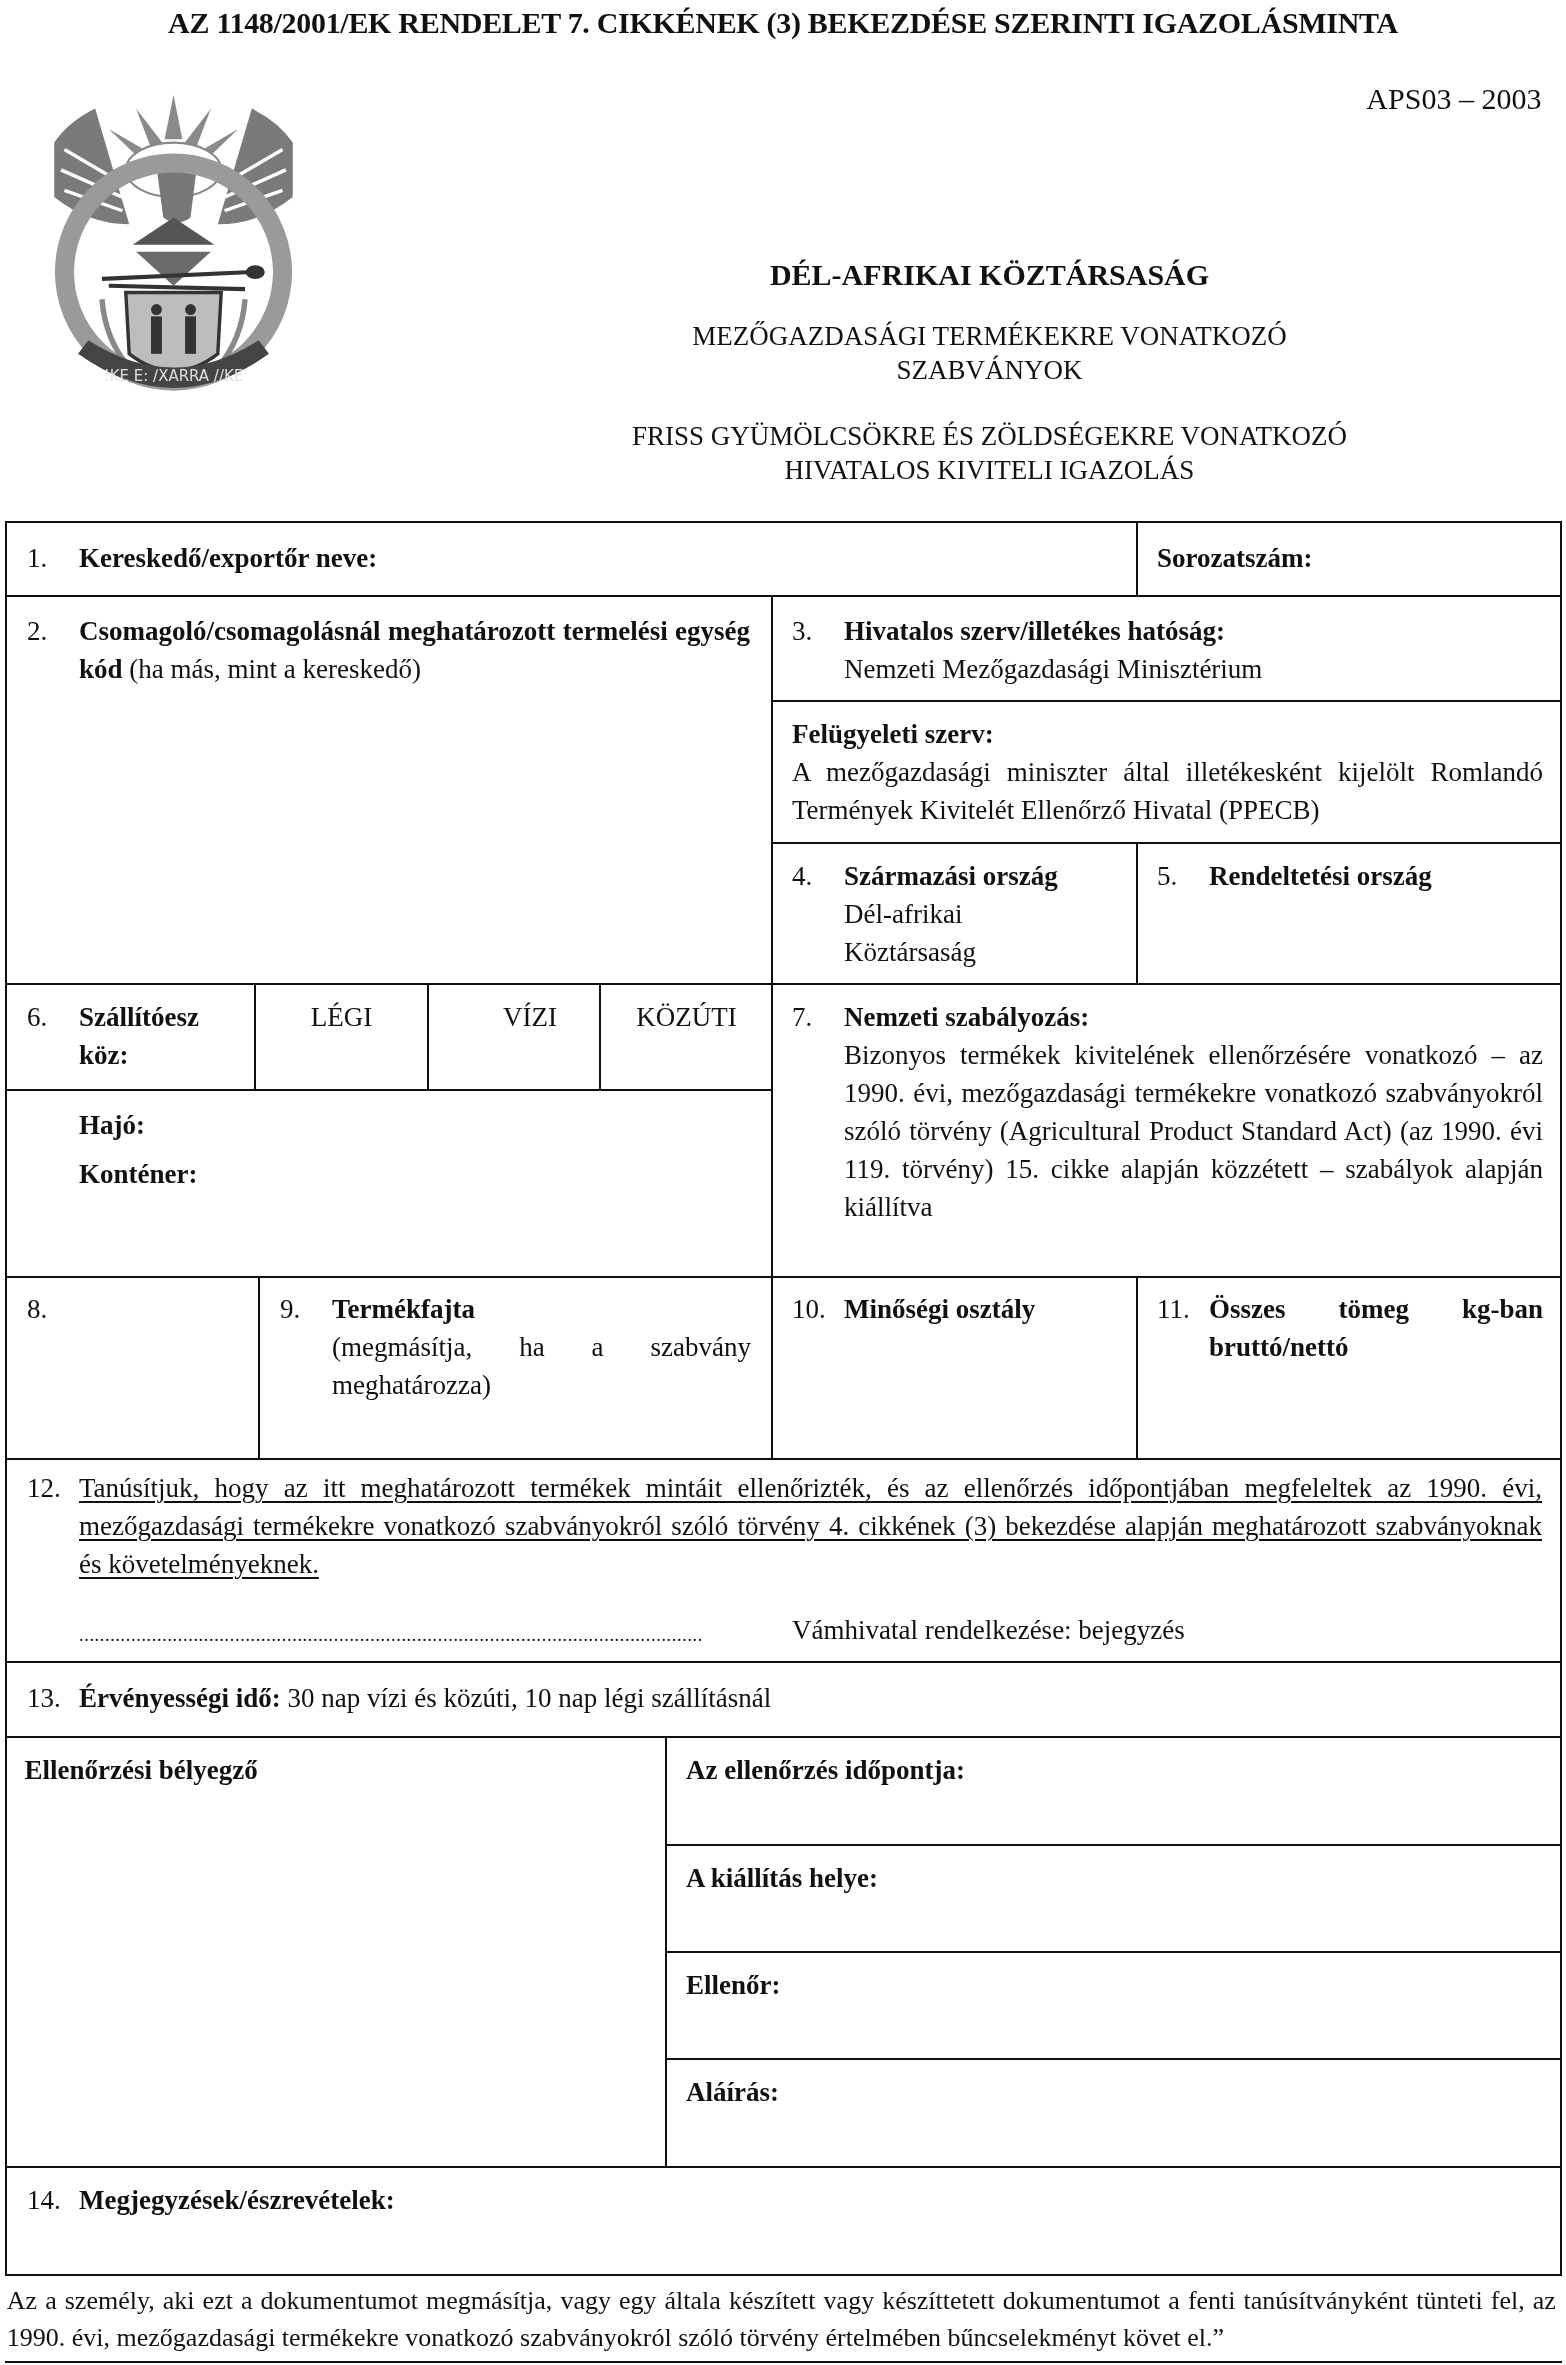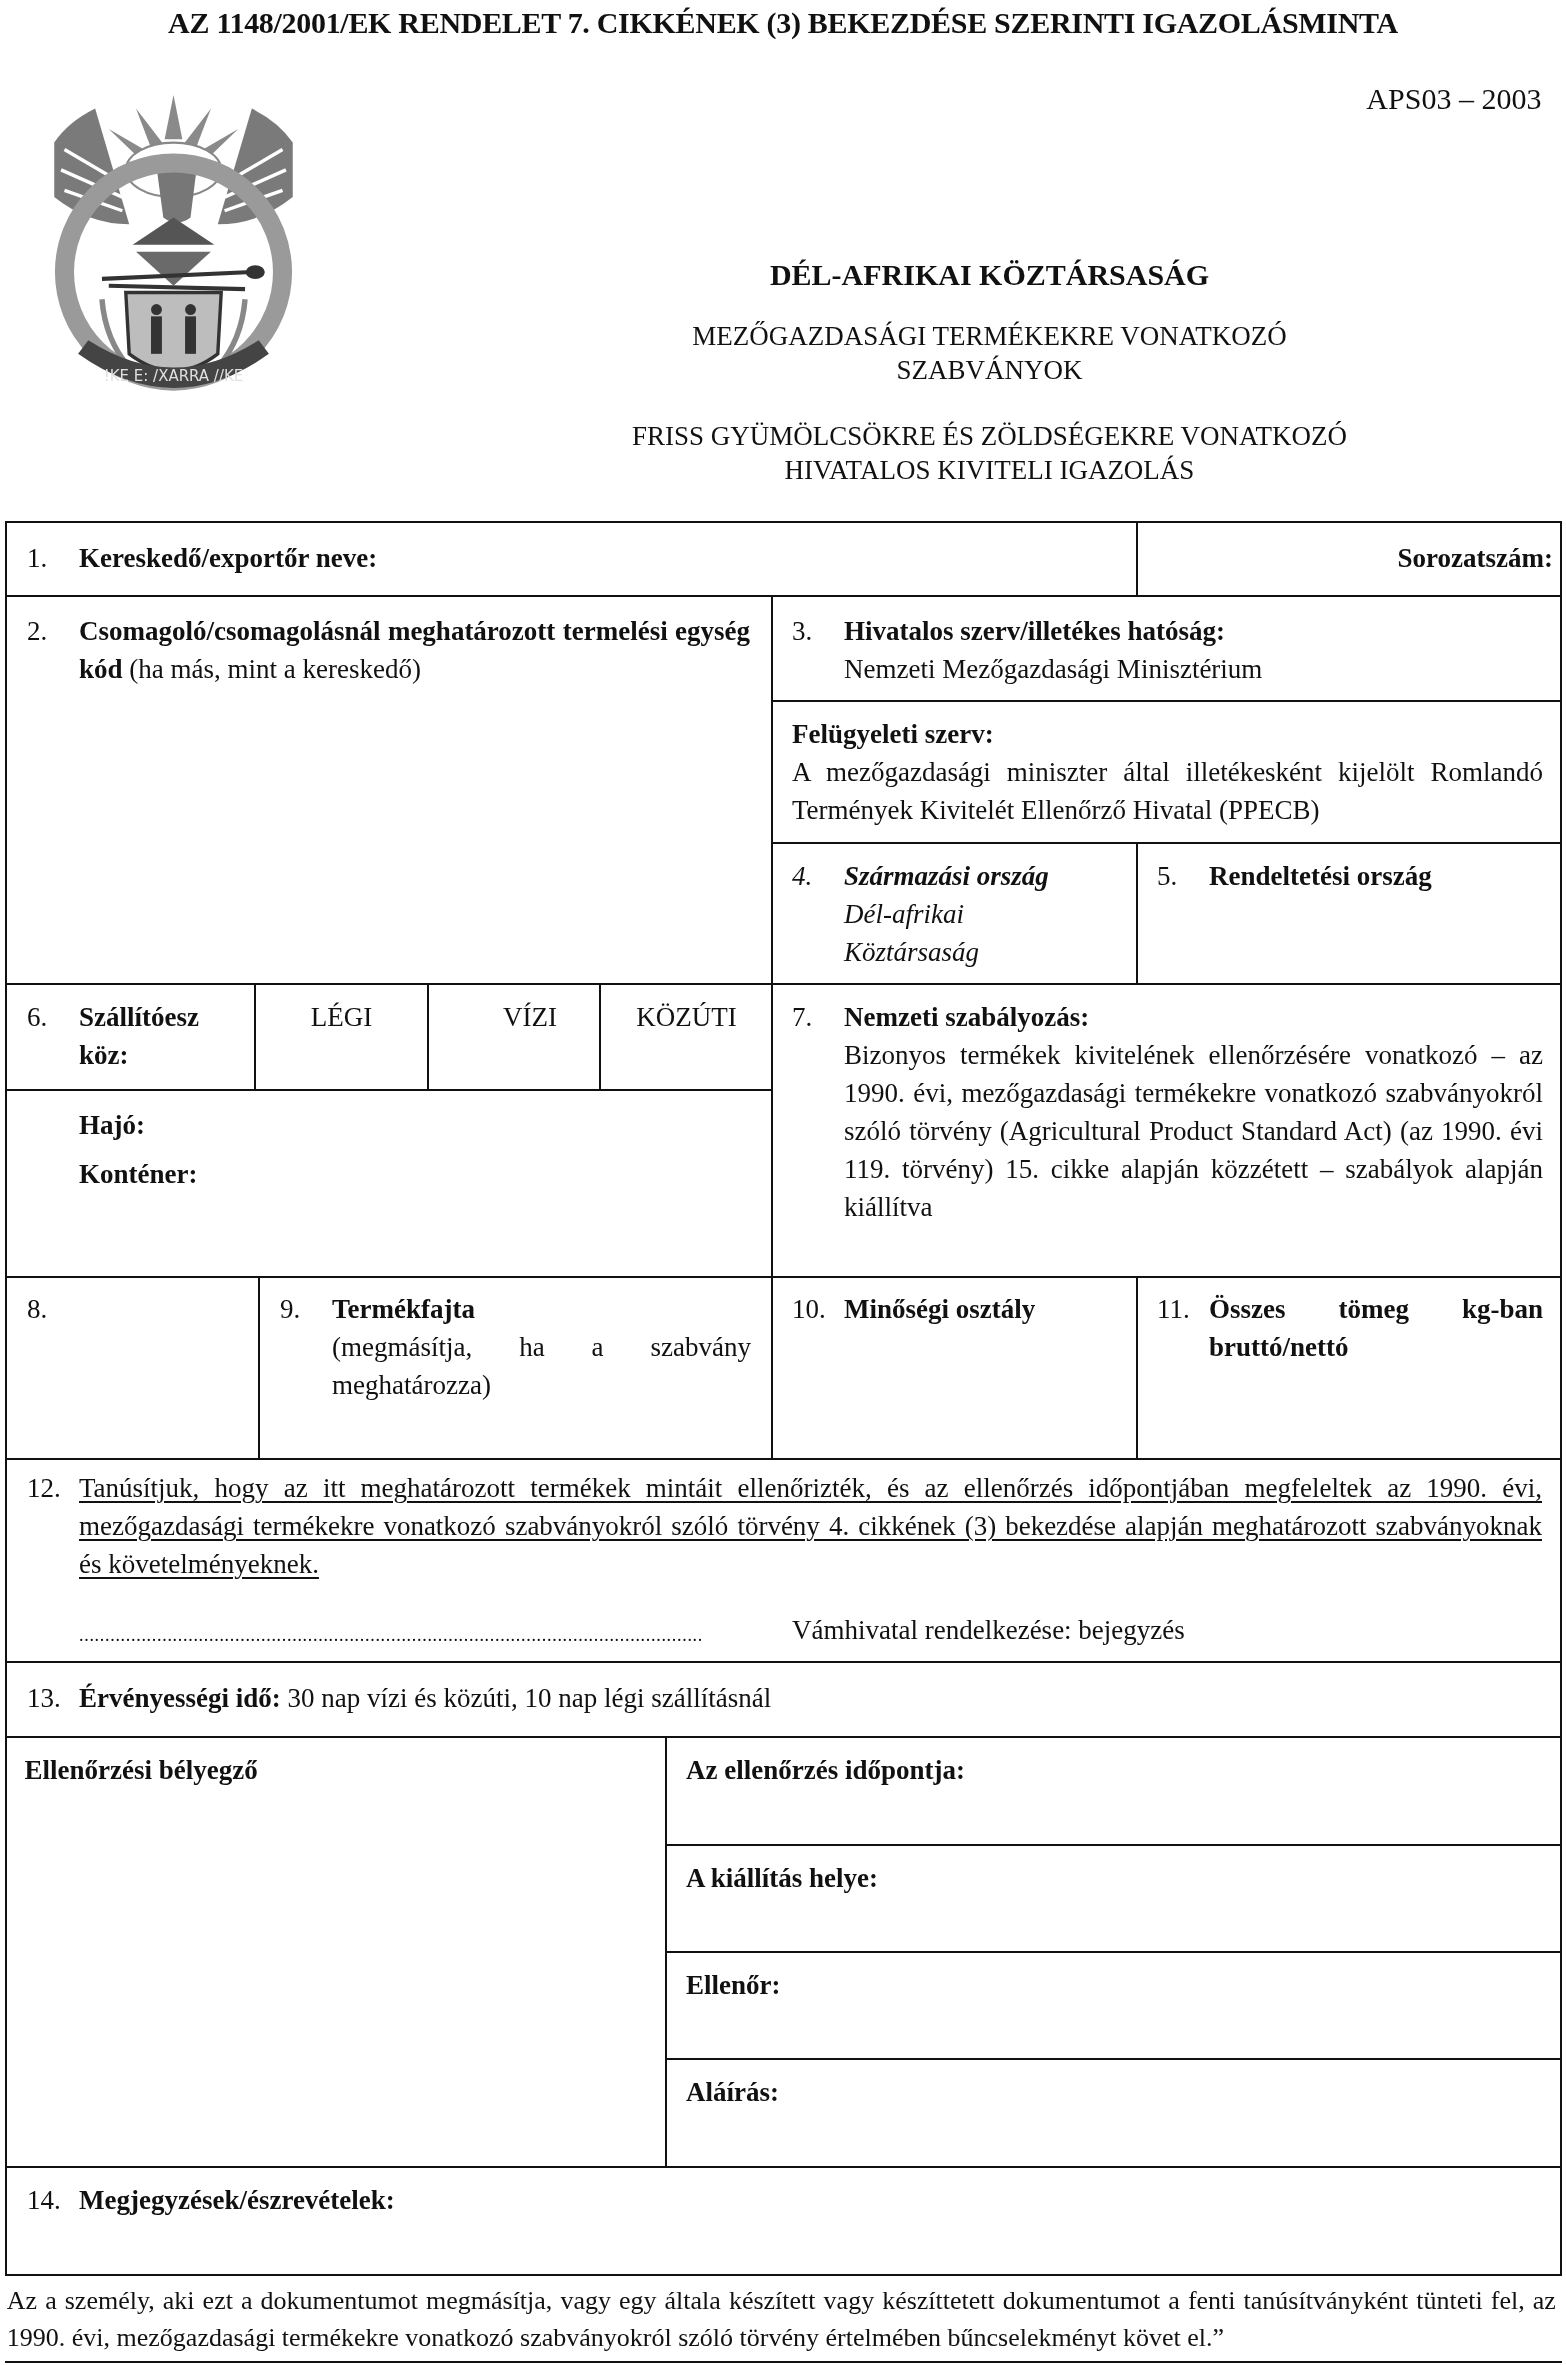--- a/index.html
+++ b/index.html
@@ -133,21 +133,21 @@
   <div class="vl" style="left:427px; top:983px; height:106px;"></div>
   <div class="vl" style="left:599px; top:983px; height:106px;"></div>
   <div class="vl" style="left:258px; top:1276px; height:182px;"></div>
   <div class="vl" style="left:1136px; top:1276px; height:182px;"></div>
   <div class="vl" style="left:665px; top:1736px; height:430px;"></div>
 </div>
 
 <div class="cell" style="left:27px; top:539px; width:737px;">
   <span class="num">1.</span><span class="b">Kereskedő/exportőr neve:</span>
 </div>
-<div class="cell" style="left:1157px; top:539px; width:396px;text-align:right;">
+<div class="cell" style="left:1157px; top:539px; width:396px;">
   <span class="b">Sorozatszám:</span>
 </div>
 
 <div class="cell" style="left:27px; top:612px; width:723px;">
   <div style="display:flex;">
     <span class="num">2.</span>
     <div class="just" style="flex:1;">
       <span class="b">Csomagoló/csomagolásnál meghatározott termelési egység kód</span>
       <span>(ha más, mint a kereskedő)</span>
     </div>
@@ -157,21 +157,21 @@
 <div class="cell" style="left:792px; top:612px; width:758px;">
   <span class="num">3.</span><span class="b">Hivatalos szerv/illetékes hatóság:</span>
   <div class="indent">Nemzeti Mezőgazdasági Minisztérium</div>
 </div>
 
 <div class="cell" style="left:792px; top:715px; width:751px;">
   <div class="b">Felügyeleti szerv:</div>
   <div class="just">A mezőgazdasági miniszter által illetékesként kijelölt Romlandó Termények Kivitelét Ellenőrző Hivatal (PPECB)</div>
 </div>
 
-<div class="cell" style="left:792px; top:857px; width:334px;font-style:italic;">
+<div class="cell" style="left:792px; top:857px; width:334px;">
   <span class="num">4.</span><span class="b">Származási ország</span>
   <div class="indent">Dél-afrikai</div>
   <div class="indent">Köztársaság</div>
 </div>
 <div class="cell" style="left:1157px; top:857px; width:396px;">
   <span class="num">5.</span><span class="b">Rendeltetési ország</span>
 </div>
 
 <div class="cell" style="left:27px; top:998px; width:225px;">
   <span class="num">6.</span><span class="b">Szállítóesz</span>

